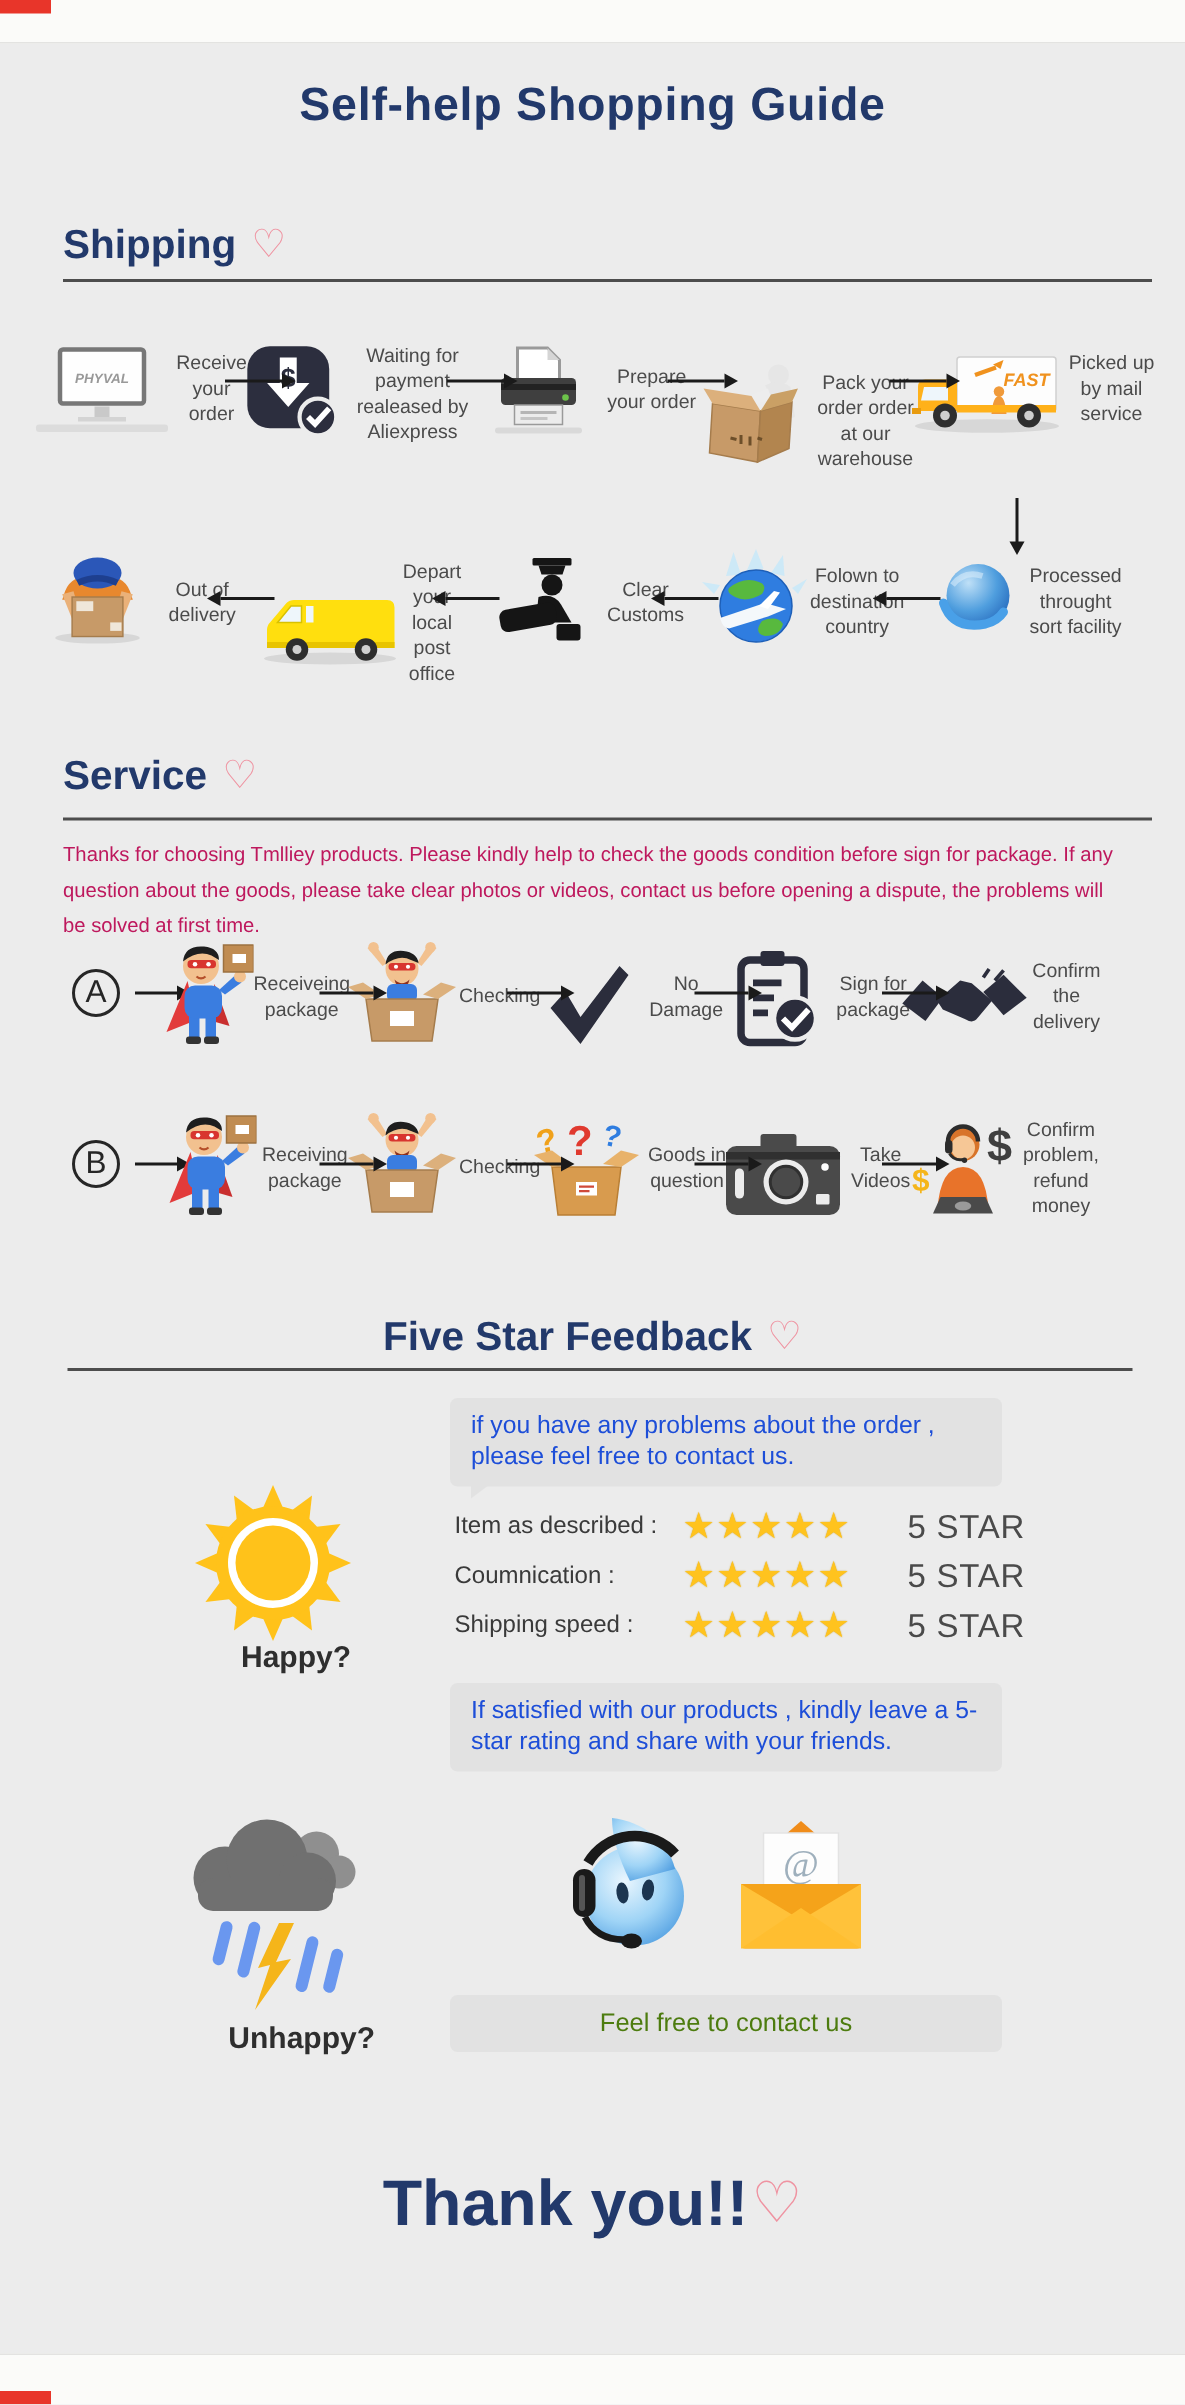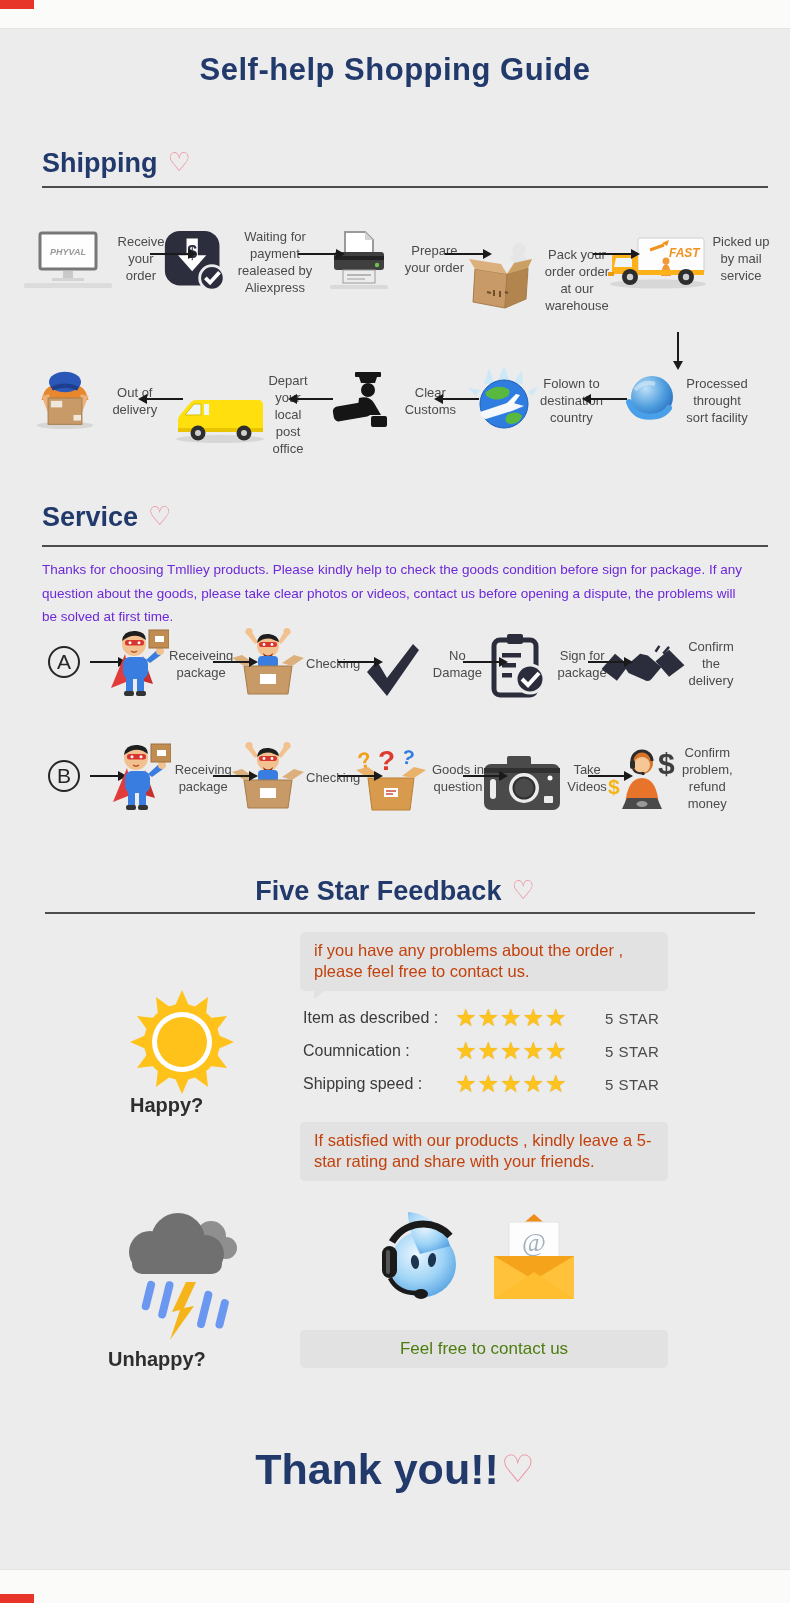--- a/index.html
+++ b/index.html
@@ -29,34 +29,34 @@
     border-left:9px solid #1a1a1a; border-top:5px solid transparent; border-bottom:5px solid transparent; }
   .arr.left::before { content:""; position:absolute; left:-9px; top:-4px;
     border-right:9px solid #1a1a1a; border-top:5px solid transparent; border-bottom:5px solid transparent; }
   .arr-down { position:absolute; width:2px; background:#1a1a1a; }
   .arr-down::after { content:""; position:absolute; bottom:-8px; left:-4px;
     border-top:9px solid #1a1a1a; border-left:5px solid transparent; border-right:5px solid transparent; }
 
   .badge { position:absolute; width:32px; height:32px; border:2.5px solid #262626; border-radius:50%;
     display:flex; align-items:center; justify-content:center; font-size:21px; color:#262626; background:transparent; }
 
-  .para { position:absolute; font-size:13.5px; color:#6d28d9; line-height:1.75; }
-
-  .gray-box { position:absolute; background:#e2e2e2; border-radius:5px; color:#c2410c;
+  .para { position:absolute; font-size:13.5px; color:#be185d; line-height:1.75; }
+
+  .gray-box { position:absolute; background:#e2e2e2; border-radius:5px; color:#1d4ed8;
     font-size:16.5px; line-height:1.3; padding:8px 14px; }
   .gray-box.tail::after { content:""; position:absolute; left:14px; bottom:-8px;
     border-top:9px solid #e2e2e2; border-right:12px solid transparent; }
 
   .rate-row { position:absolute; left:303px; display:flex; align-items:center; height:28px; }
   .rate-label { width:152px; font-size:16px; color:#3a3a3a; }
   .stars { width:142px; font-size:24px; line-height:1; color:#ffc31e; letter-spacing:1px;
     text-shadow:0 0 1px #d09a00; }
-  .rate-value { font-size:15px; color:#4a4a4a; margin-left:8px; letter-spacing:.5px; }
-
-  .mood-label { position:absolute; text-align:left; font-size:20px; font-weight:bold; color:#2e2e2e; }
+  .rate-value { font-size:22px; color:#4a4a4a; margin-left:8px; letter-spacing:.5px; }
+
+  .mood-label { position:absolute; text-align:right; font-size:20px; font-weight:bold; color:#2e2e2e; }
 
   .thanks { position:absolute; top:1445px; left:0; width:100%; text-align:center;
     font-size:43px; font-weight:bold; color:#22396b; }
   .thanks .heart { font-size:38px; margin-left:2px; top:-2px; }
 
   .contact-box { text-align:center; color:#4d7c0f; font-size:17px; }
 </style>
 </head>
 <body>
 

